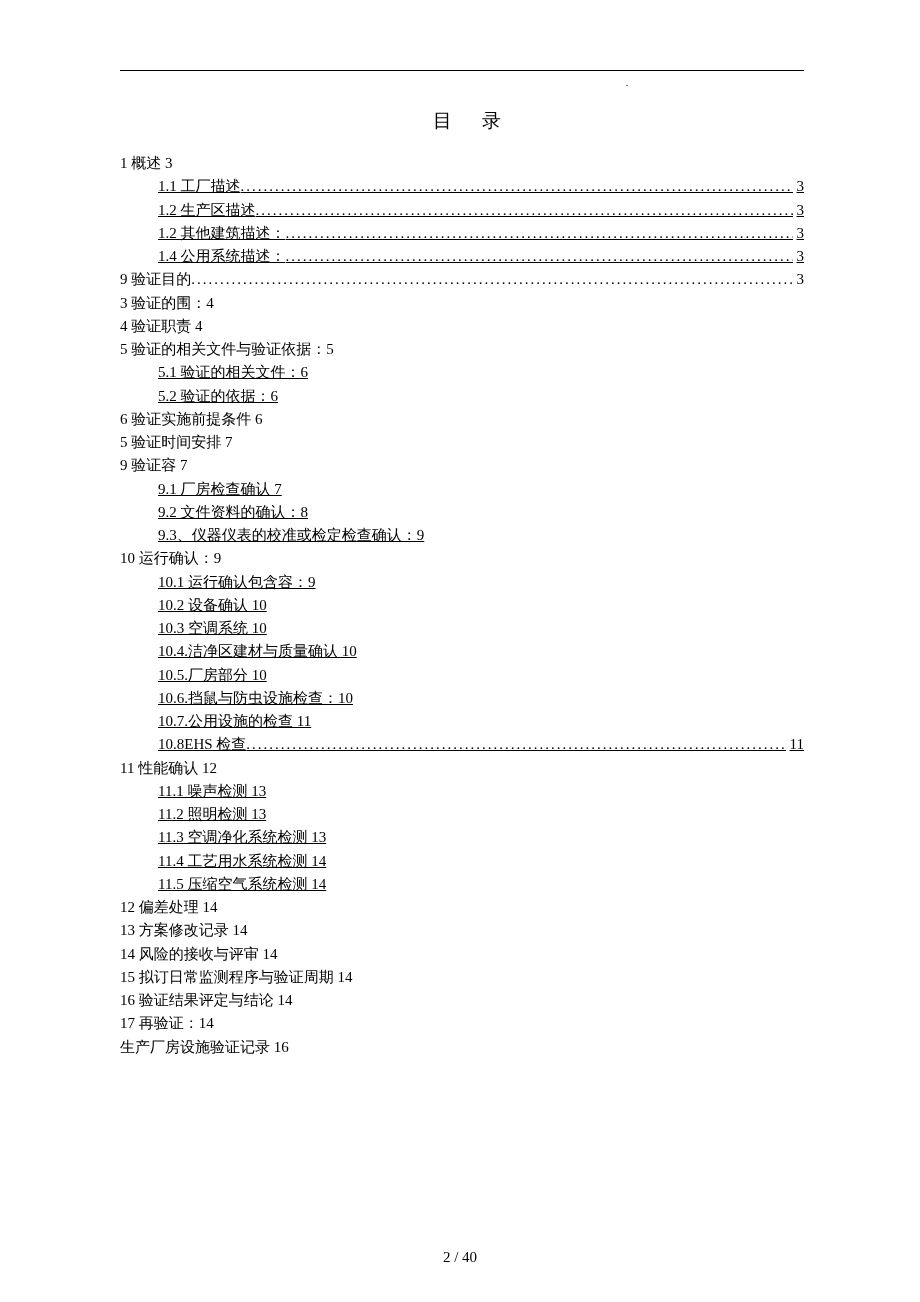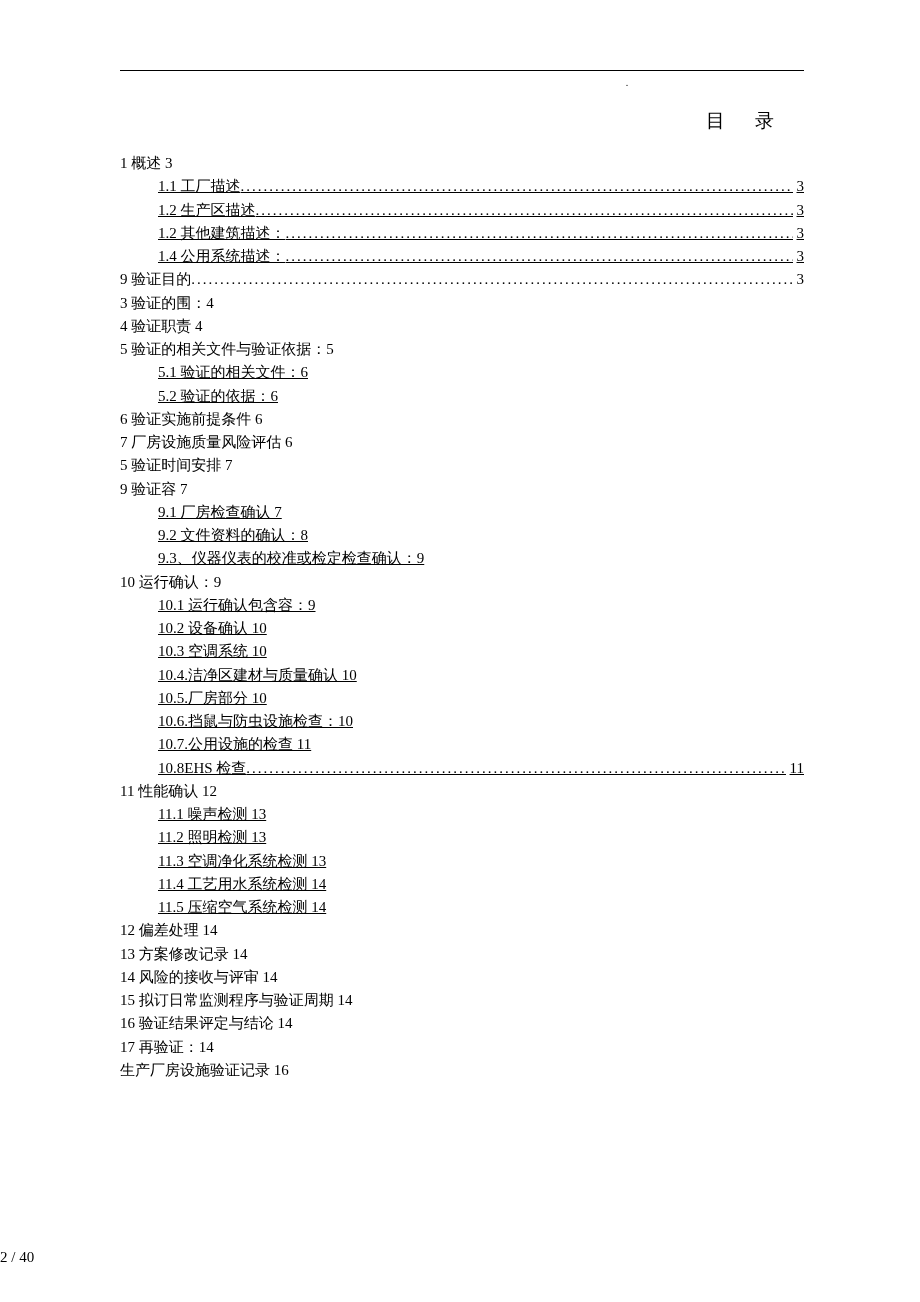--- a/index.html
+++ b/index.html
@@ -23,21 +23,21 @@
     margin: 0 0 6px 0;
   }
   .header-dot {
     text-align: center;
     font-size: 10px;
     margin-bottom: 20px;
     letter-spacing: 0;
     padding-left: 330px;
   }
   .title {
-    text-align: right;
+    text-align: center;
     font-size: 19px;
     letter-spacing: 30px;
     margin: 10px 0 18px 0;
     font-weight: normal;
     padding-left: 40px;
   }
   .toc {
     line-height: 1.55;
     font-size: 15px;
   }
@@ -54,20 +54,21 @@
   }
   .toc-dots::before {
     content: "................................................................................................................................";
   }
   .toc-page { flex: 0 0 auto; padding-left: 4px; }
   .footer {
     position: absolute;
     bottom: 36px;
     left: 0;
     width: 100%;
+    text-align: center;
     font-size: 15px;
   }
 </style>
 </head>
 <body>
 
 <div class="page">
   <hr class="header-rule">
   <div class="header-dot">.</div>
 
@@ -79,21 +80,20 @@
       <div class="toc-row indent-1"><span class="toc-label">1.2 生产区描述</span><span class="toc-dots"></span><span class="toc-page">3</span></div>
       <div class="toc-row indent-1"><span class="toc-label">1.2 其他建筑描述：</span><span class="toc-dots"></span><span class="toc-page">3</span></div>
       <div class="toc-row indent-1"><span class="toc-label">1.4 公用系统描述：</span><span class="toc-dots"></span><span class="toc-page">3</span></div>
       <div class="toc-row"><span class="toc-label">9 验证目的</span><span class="toc-dots"></span><span class="toc-page">3</span></div>
       <div class="toc-row"><span class="toc-label">3 验证的围：4</span></div>
       <div class="toc-row"><span class="toc-label">4 验证职责 4</span></div>
       <div class="toc-row"><span class="toc-label">5 验证的相关文件与验证依据：5</span></div>
       <div class="toc-row indent-1"><span class="toc-label">5.1 验证的相关文件：6</span></div>
       <div class="toc-row indent-1"><span class="toc-label">5.2 验证的依据：6</span></div>
       <div class="toc-row"><span class="toc-label">6 验证实施前提条件 6</span></div>
-      <div class="toc-row"><span class="toc-label">7 厂房设施质量风险评估 6</span></div>
       <div class="toc-row"><span class="toc-label">5 验证时间安排 7</span></div>
       <div class="toc-row"><span class="toc-label">9 验证容 7</span></div>
       <div class="toc-row indent-1"><span class="toc-label">9.1 厂房检查确认 7</span></div>
       <div class="toc-row indent-1"><span class="toc-label">9.2 文件资料的确认：8</span></div>
       <div class="toc-row indent-1"><span class="toc-label">9.3、仪器仪表的校准或检定检查确认：9</span></div>
       <div class="toc-row"><span class="toc-label">10 运行确认：9</span></div>
       <div class="toc-row indent-1"><span class="toc-label">10.1 运行确认包含容：9</span></div>
       <div class="toc-row indent-1"><span class="toc-label">10.2 设备确认 10</span></div>
       <div class="toc-row indent-1"><span class="toc-label">10.3 空调系统 10</span></div>
       <div class="toc-row indent-1"><span class="toc-label">10.4.洁净区建材与质量确认 10</span></div>

